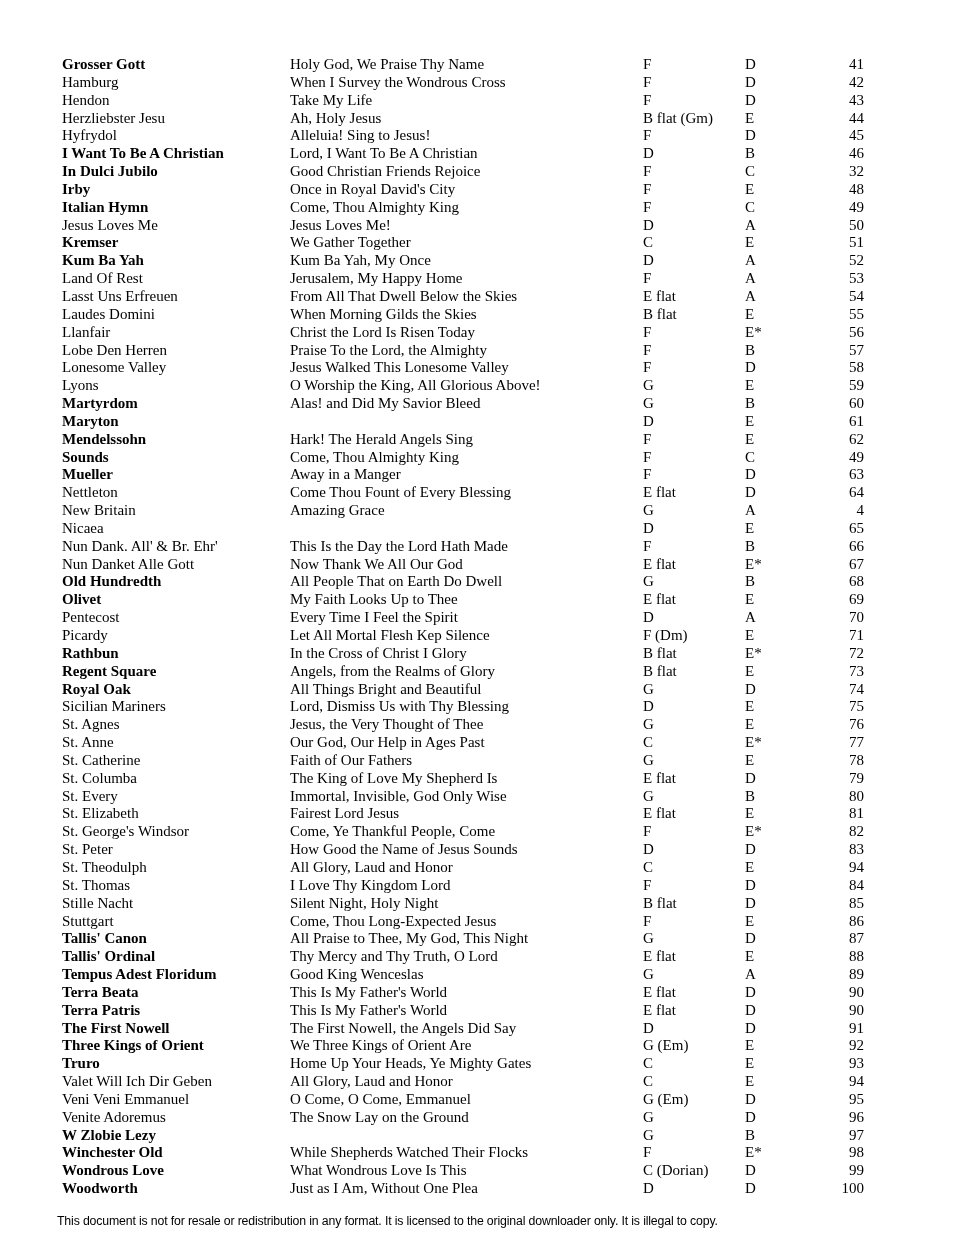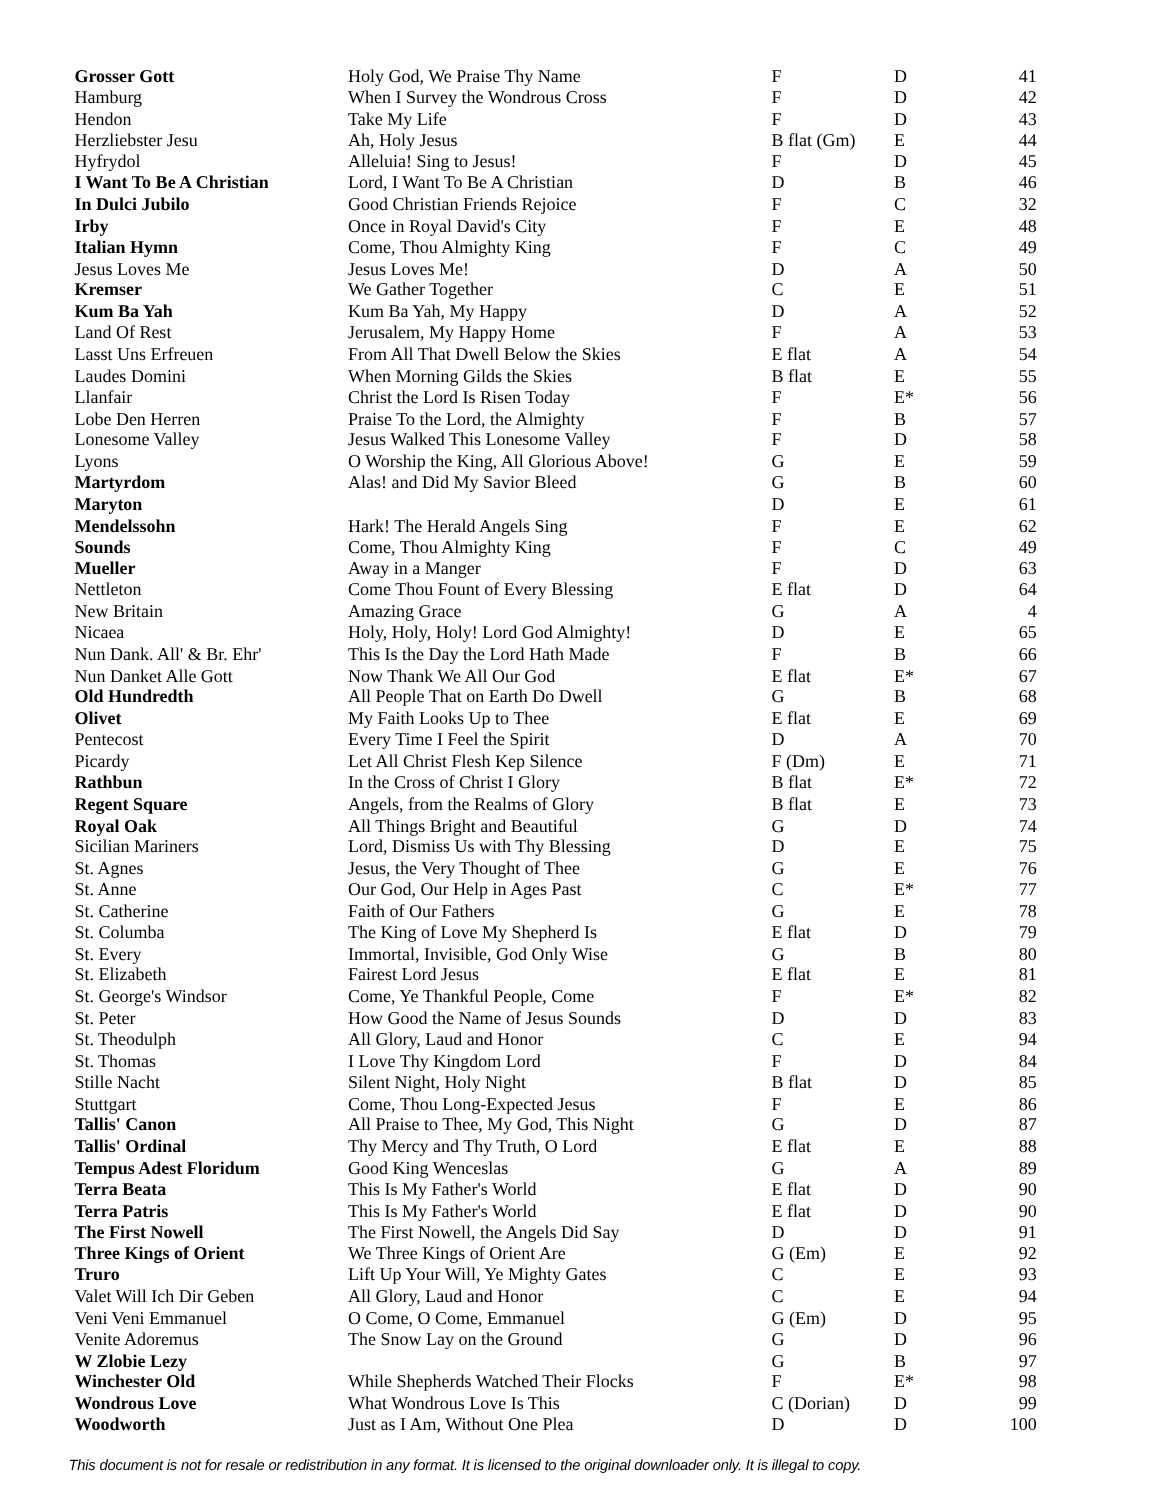--- a/index.html
+++ b/index.html
@@ -20,21 +20,20 @@
   .tune.bold { font-weight: bold; }
   .title { left: 228px; width: 350px; }
   .key { left: 581px; width: 100px; }
   .range { left: 683px; width: 60px; }
   .num { right: 18px; text-align: right; width: 60px; }
   .footer {
     position: absolute; left: 57px; top: 1214px; width: 860px;
     font-family: "Liberation Sans", "DejaVu Sans", sans-serif;
     font-size: 12.3px; letter-spacing: -0.15px; color: #000000;
     white-space: nowrap;
-    font-style: italic;
   }
 </style>
 </head>
 <body>
 
 <div class="table" id="hymn-table">
     <div class="row">
       <span class="cell tune bold">Grosser Gott</span>
       <span class="cell title">Holy God, We Praise Thy Name</span>
       <span class="cell key">F</span>
@@ -106,21 +105,21 @@
     </div>
     <div class="row">
       <span class="cell tune bold">Kremser</span>
       <span class="cell title">We Gather Together</span>
       <span class="cell key">C</span>
       <span class="cell range">E</span>
       <span class="cell num">51</span>
     </div>
     <div class="row">
       <span class="cell tune bold">Kum Ba Yah</span>
-      <span class="cell title">Kum Ba Yah, My Happy</span>
+      <span class="cell title">Kum Ba Yah, My Once</span>
       <span class="cell key">D</span>
       <span class="cell range">A</span>
       <span class="cell num">52</span>
     </div>
     <div class="row">
       <span class="cell tune">Land Of Rest</span>
       <span class="cell title">Jerusalem, My Happy Home</span>
       <span class="cell key">F</span>
       <span class="cell range">A</span>
       <span class="cell num">53</span>
@@ -210,21 +209,20 @@
     </div>
     <div class="row">
       <span class="cell tune">New Britain</span>
       <span class="cell title">Amazing Grace</span>
       <span class="cell key">G</span>
       <span class="cell range">A</span>
       <span class="cell num">4</span>
     </div>
     <div class="row">
       <span class="cell tune">Nicaea</span>
-      <span class="cell title">Holy, Holy, Holy! Lord God Almighty!</span>
       <span class="cell key">D</span>
       <span class="cell range">E</span>
       <span class="cell num">65</span>
     </div>
     <div class="row">
       <span class="cell tune">Nun Dank. All' &amp; Br. Ehr'</span>
       <span class="cell title">This Is the Day the Lord Hath Made</span>
       <span class="cell key">F</span>
       <span class="cell range">B</span>
       <span class="cell num">66</span>
@@ -252,21 +250,21 @@
     </div>
     <div class="row">
       <span class="cell tune">Pentecost</span>
       <span class="cell title">Every Time I Feel the Spirit</span>
       <span class="cell key">D</span>
       <span class="cell range">A</span>
       <span class="cell num">70</span>
     </div>
     <div class="row">
       <span class="cell tune">Picardy</span>
-      <span class="cell title">Let All Christ Flesh Kep Silence</span>
+      <span class="cell title">Let All Mortal Flesh Kep Silence</span>
       <span class="cell key">F (Dm)</span>
       <span class="cell range">E</span>
       <span class="cell num">71</span>
     </div>
     <div class="row">
       <span class="cell tune bold">Rathbun</span>
       <span class="cell title">In the Cross of Christ I Glory</span>
       <span class="cell key">B flat</span>
       <span class="cell range">E*</span>
       <span class="cell num">72</span>
@@ -420,21 +418,21 @@
     </div>
     <div class="row">
       <span class="cell tune bold">Three Kings of Orient</span>
       <span class="cell title">We Three Kings of Orient Are</span>
       <span class="cell key">G (Em)</span>
       <span class="cell range">E</span>
       <span class="cell num">92</span>
     </div>
     <div class="row">
       <span class="cell tune bold">Truro</span>
-      <span class="cell title">Lift Up Your Will, Ye Mighty Gates</span>
+      <span class="cell title">Home Up Your Heads, Ye Mighty Gates</span>
       <span class="cell key">C</span>
       <span class="cell range">E</span>
       <span class="cell num">93</span>
     </div>
     <div class="row">
       <span class="cell tune">Valet Will Ich Dir Geben</span>
       <span class="cell title">All Glory, Laud and Honor</span>
       <span class="cell key">C</span>
       <span class="cell range">E</span>
       <span class="cell num">94</span>

